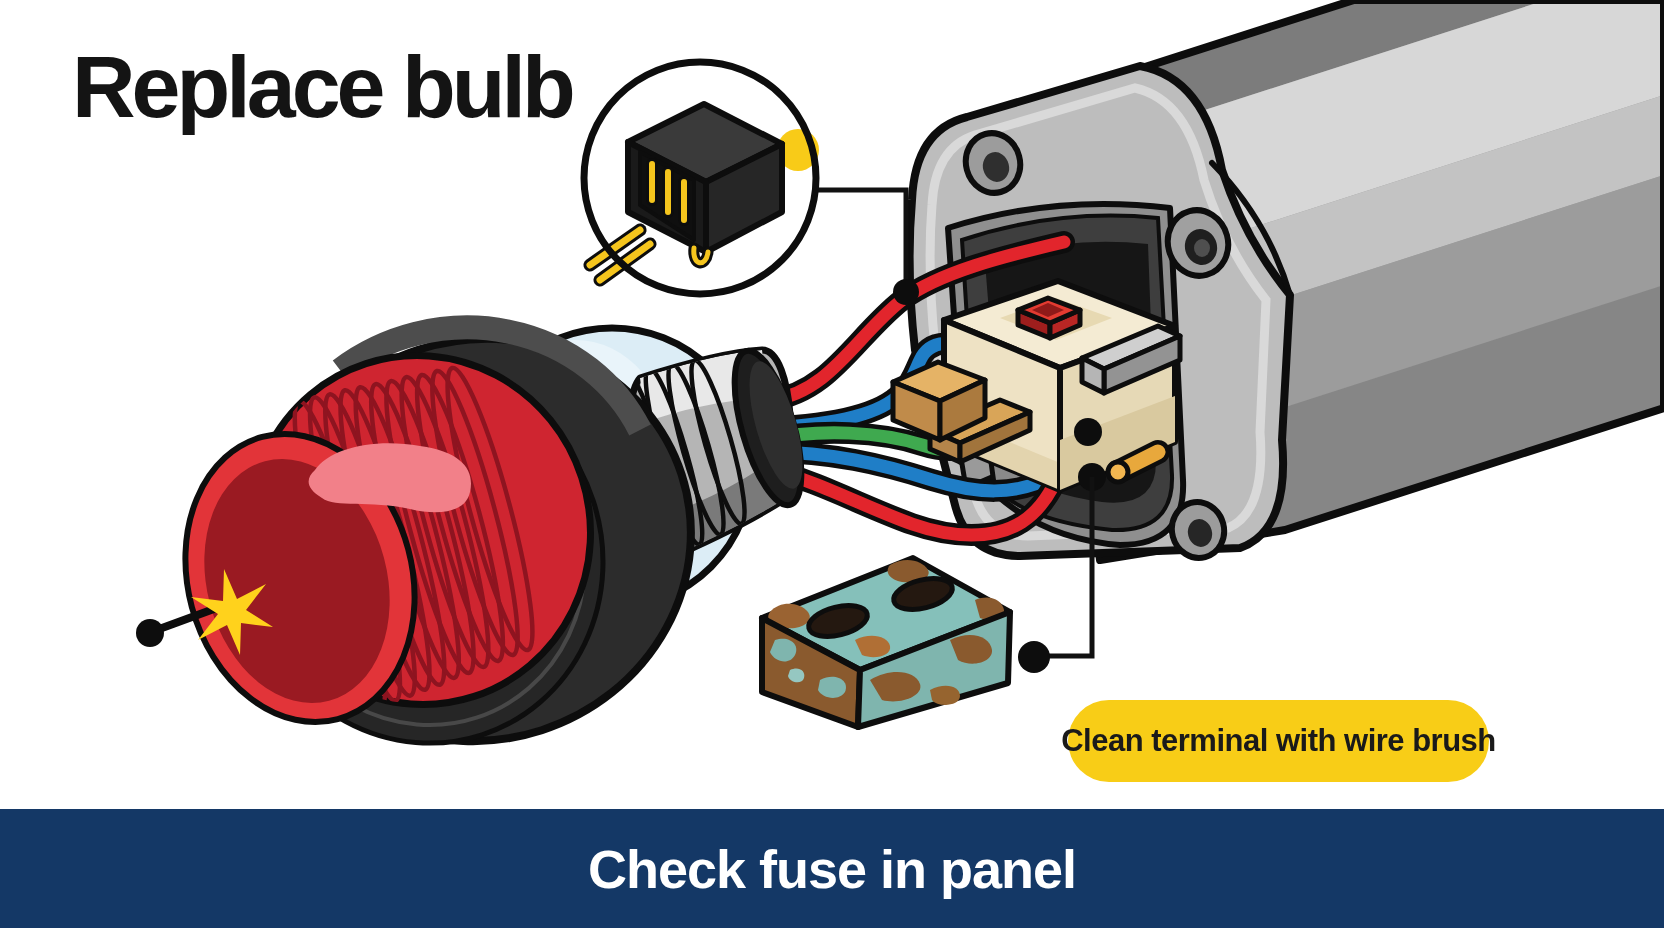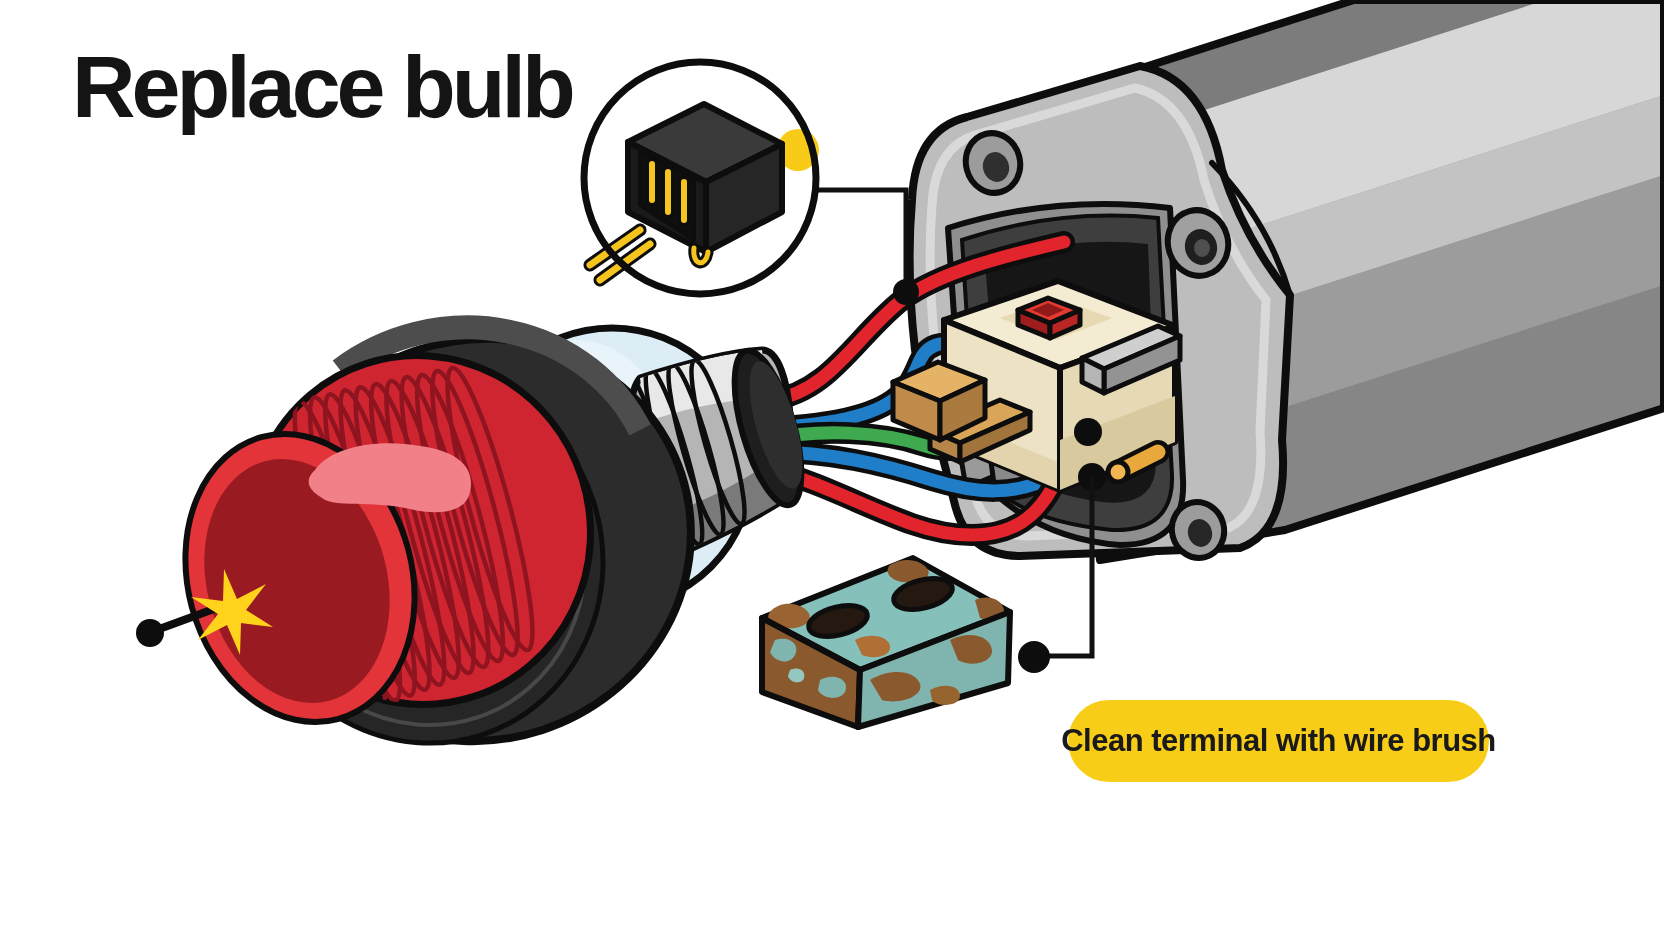--- a/index.html
+++ b/index.html
@@ -279,14 +279,17 @@
       <circle cx="700" cy="178" r="116" fill="none" stroke="#0d0d0d" stroke-width="7"></circle>
     </g>
   </svg>
 
   <div class="title">Replace bulb</div>
 
   <div class="pill">
     <span>Clean terminal with wire brush</span>
   </div>
 
+  <div class="footer">
+    <span class="footer-text">Check fuse in panel</span>
+  </div>
 
 </div>
 
 </body></html>

